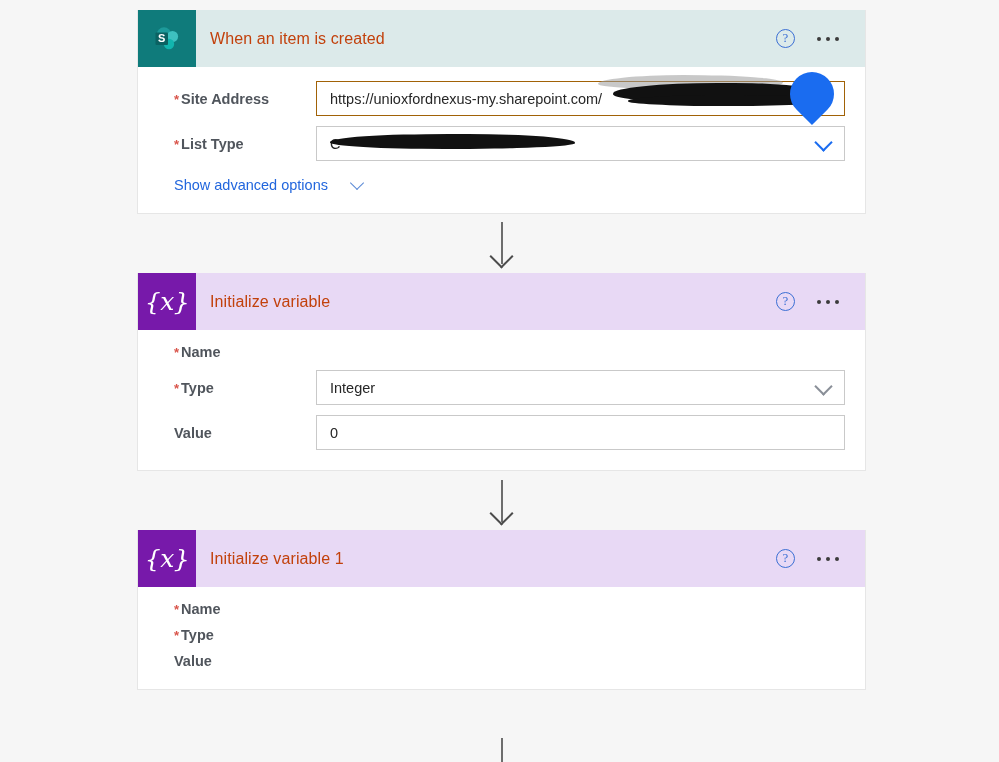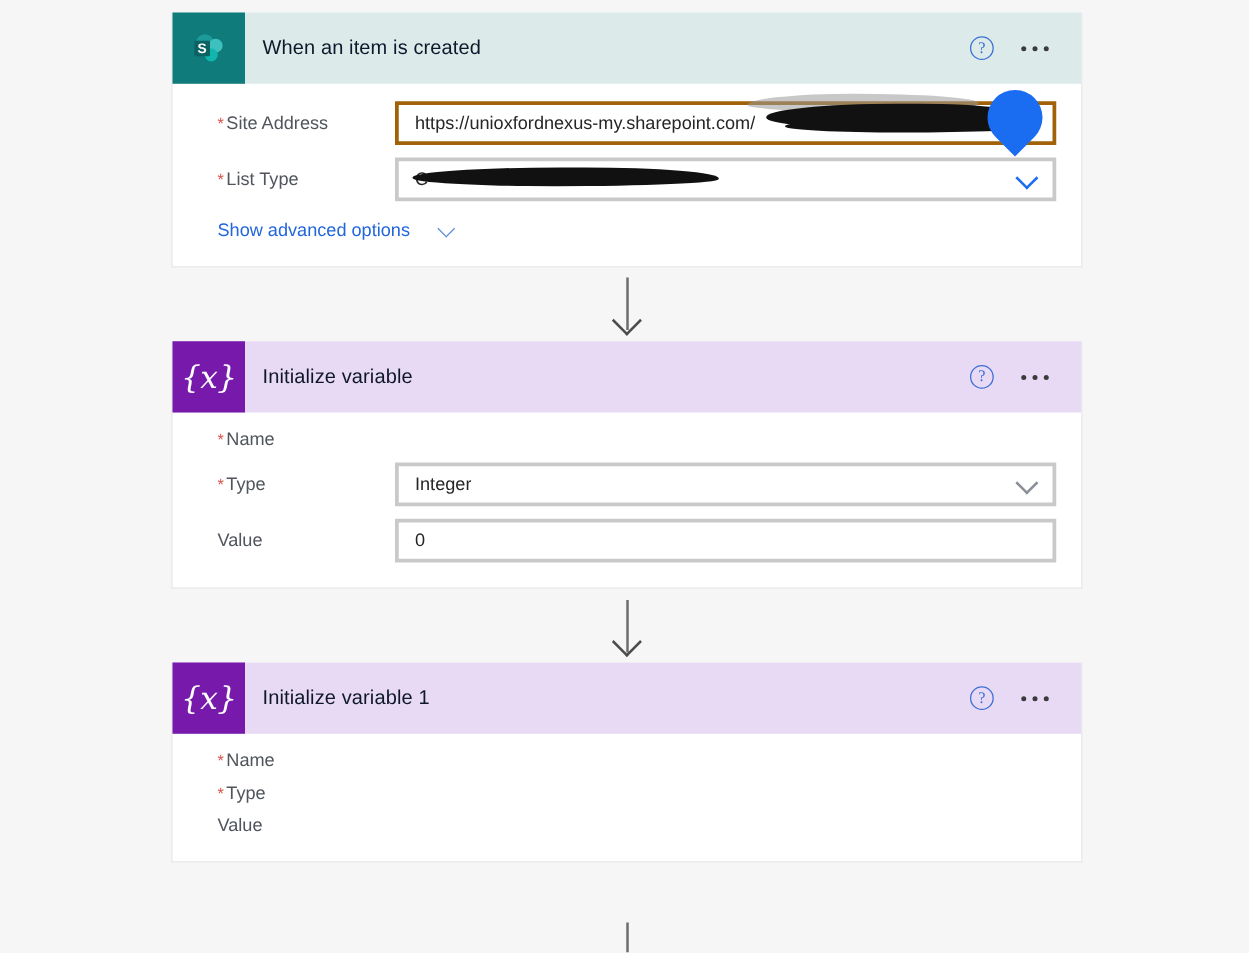--- a/index.html
+++ b/index.html
@@ -49,21 +49,21 @@
     font-family: "DejaVu Serif", serif;
     font-style: italic;
     font-size: 25px;
     line-height: 1;
     letter-spacing: -0.5px;
   }
 
   .card-title {
     margin-left: 14px;
     font-size: 16px;
-    color: #0f172a;
+    color: #c2410c;
     letter-spacing: .1px;
   }
 
   .header-actions {
     margin-left: auto;
     display: flex;
     align-items: center;
     gap: 22px;
     padding-right: 26px;
   }
@@ -93,28 +93,29 @@
     margin-bottom: 10px;
     position: relative;
   }
   .field-label {
     width: 158px;
     flex: 0 0 158px;
     font-size: 14.5px;
     color: #50555c;
     padding-left: 16px;
     white-space: nowrap;
+    font-weight: bold;
   }
   .req { color: #d9544a; font-size: 13px; margin-right: 2px; }
 
   .field-control {
     position: relative;
     flex: 1 1 auto;
     height: 35px;
-    border: 3px solid #a16207;
+    border: 1px solid #a16207;
     background: #fff;
     display: flex;
     align-items: center;
   }
   .field-control.soft { border-color: #c9c9c9; }
   .field-text {
     font-size: 14.5px;
     color: #262626;
     padding-left: 13px;
     white-space: nowrap;

